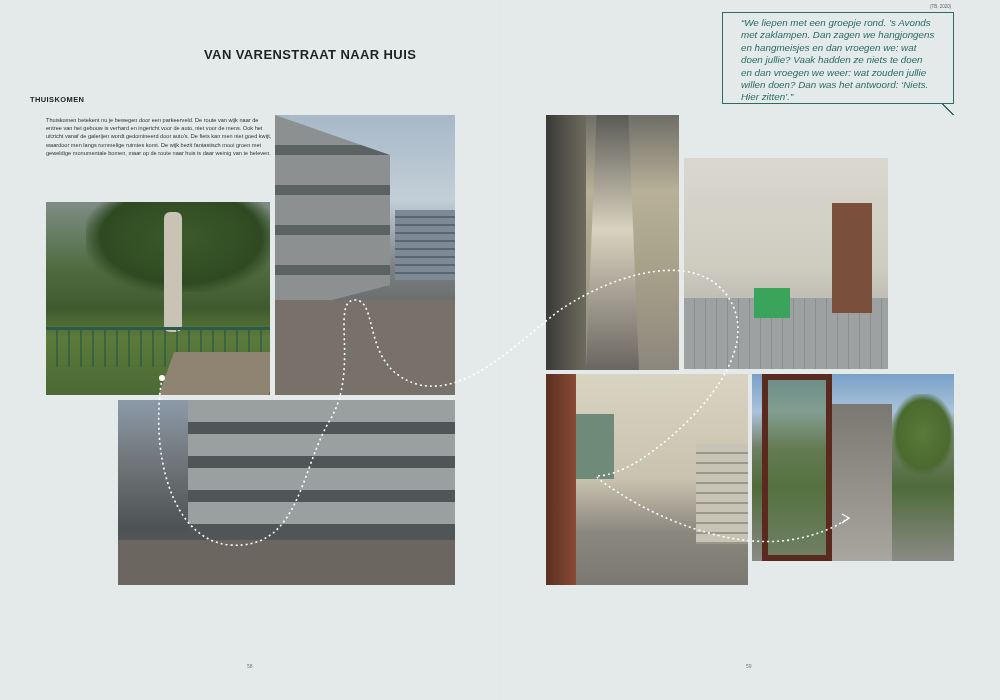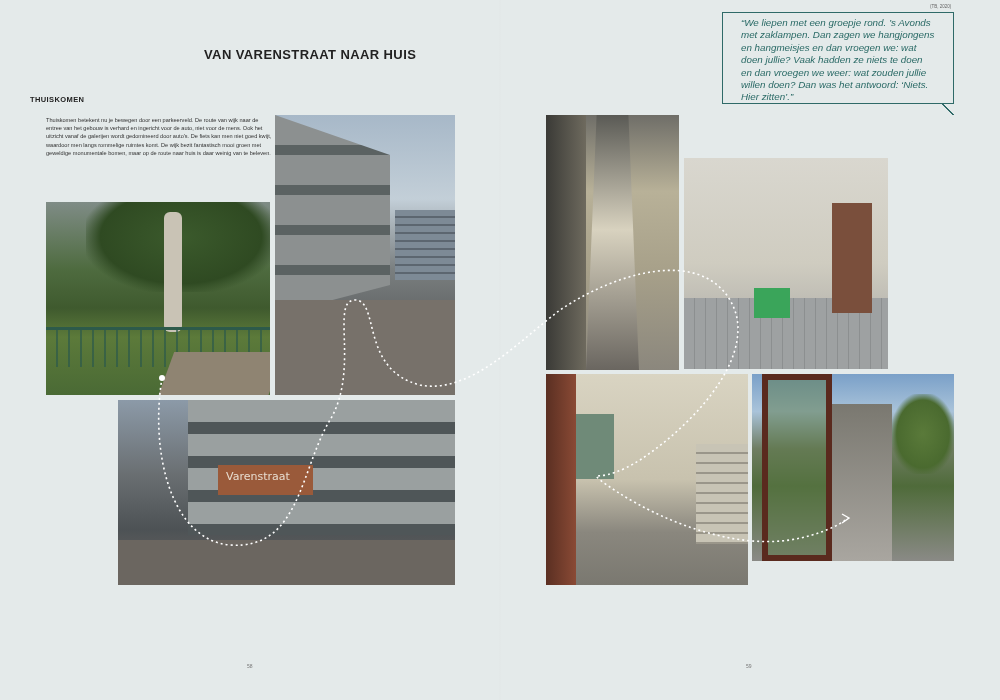--- a/index.html
+++ b/index.html
@@ -72,23 +72,20 @@
   </div>
 
   <div class="photo p2">
     <div class="bldg"></div>
     <div class="bldg2"></div>
     <div class="ground"></div>
   </div>
 
   <div class="photo p3">
     <div class="facade"></div>
-    <div class="sign">
-        <span>Varenstraat</span>
-      </div>
     <div class="pave"></div>
   </div>
 
   <div class="photo p4">
     <div class="lwall"></div>
     <div class="hall"></div>
   </div>
 
   <div class="photo p5">
     <div class="floor"></div>

